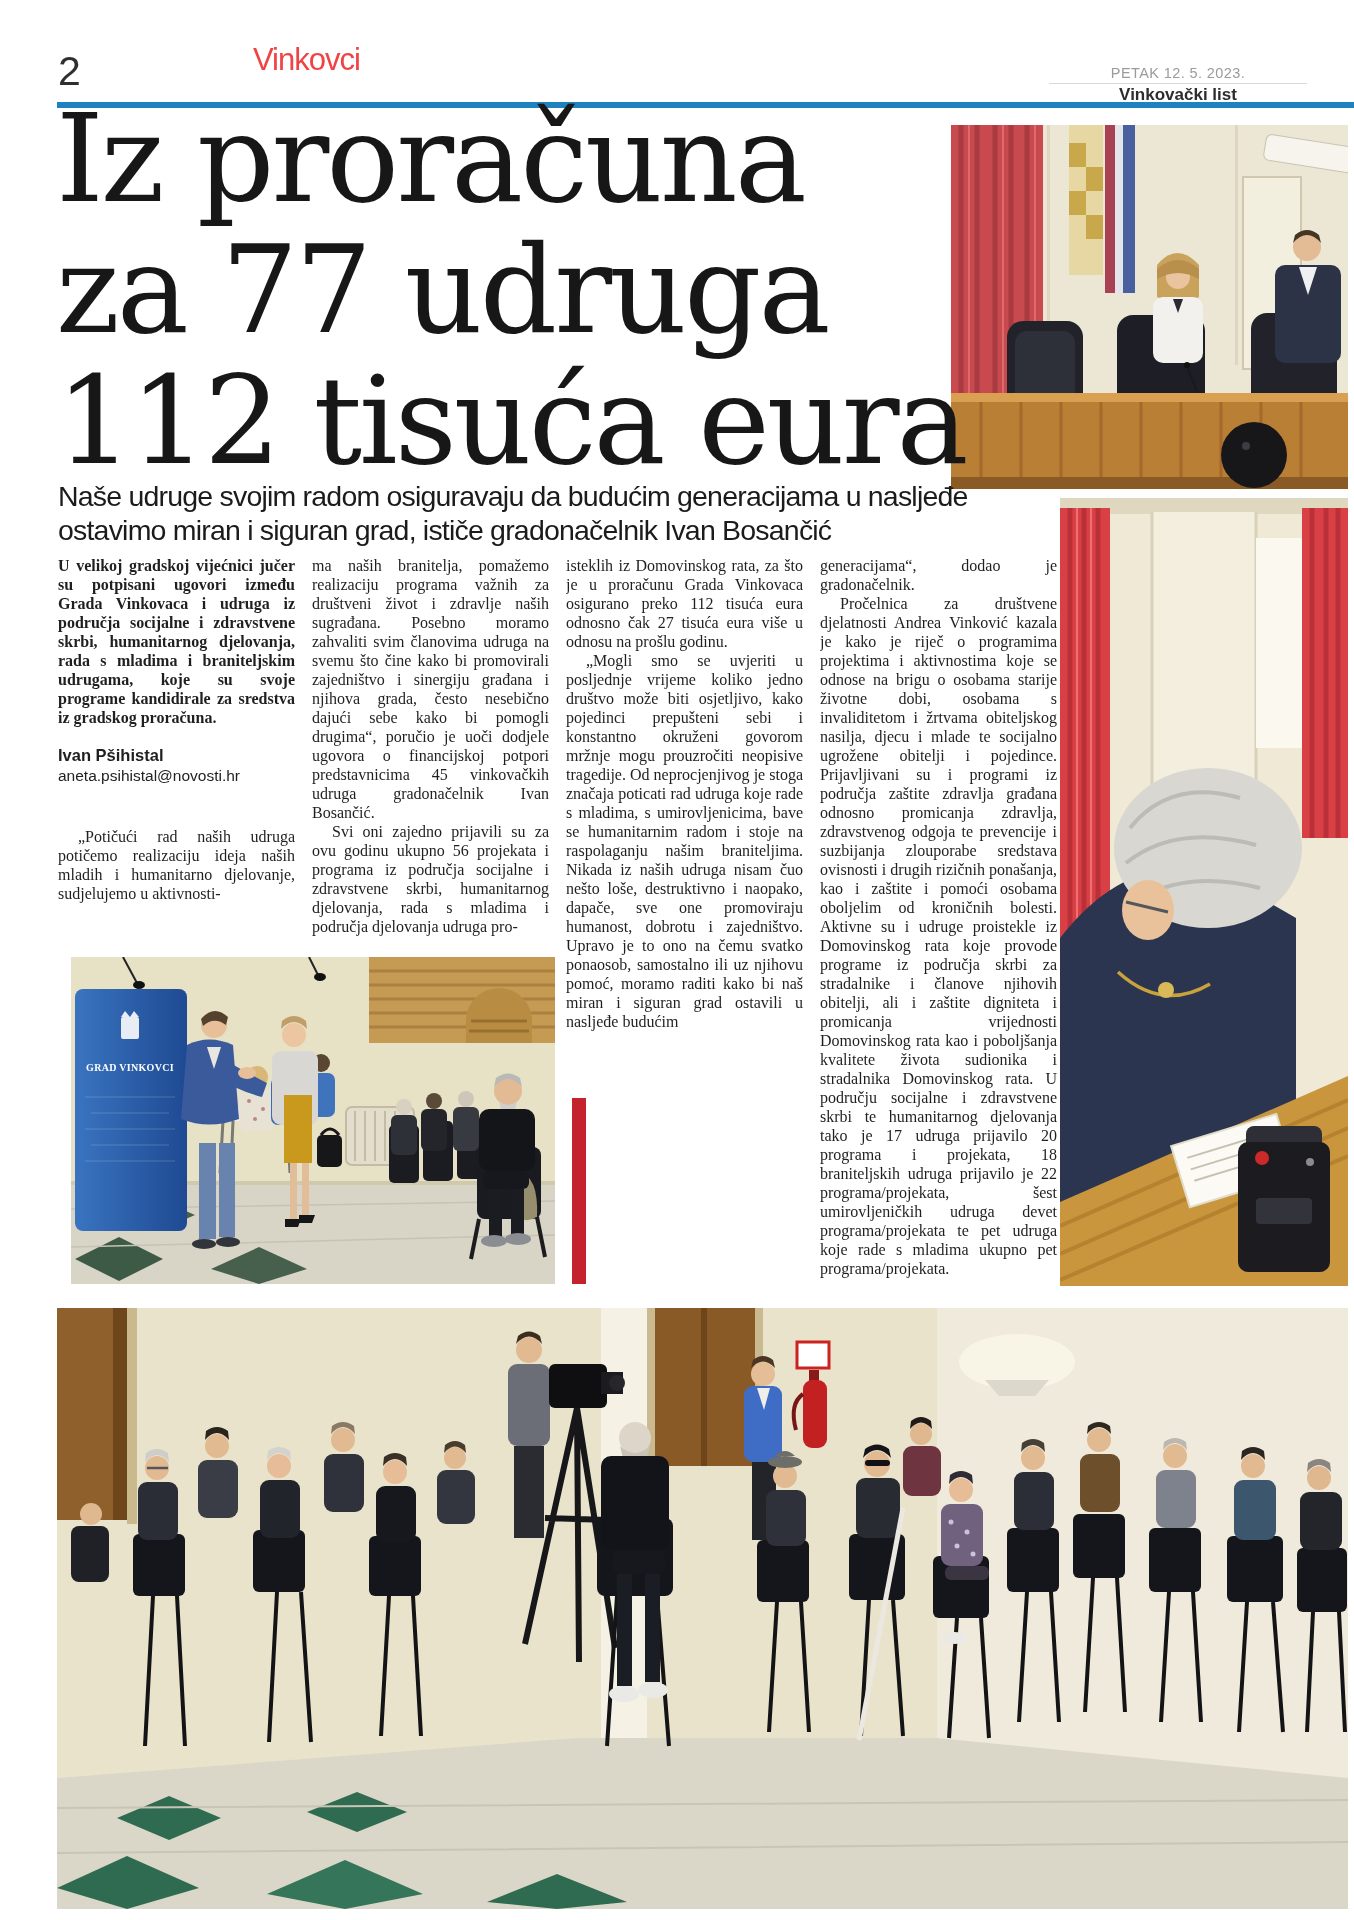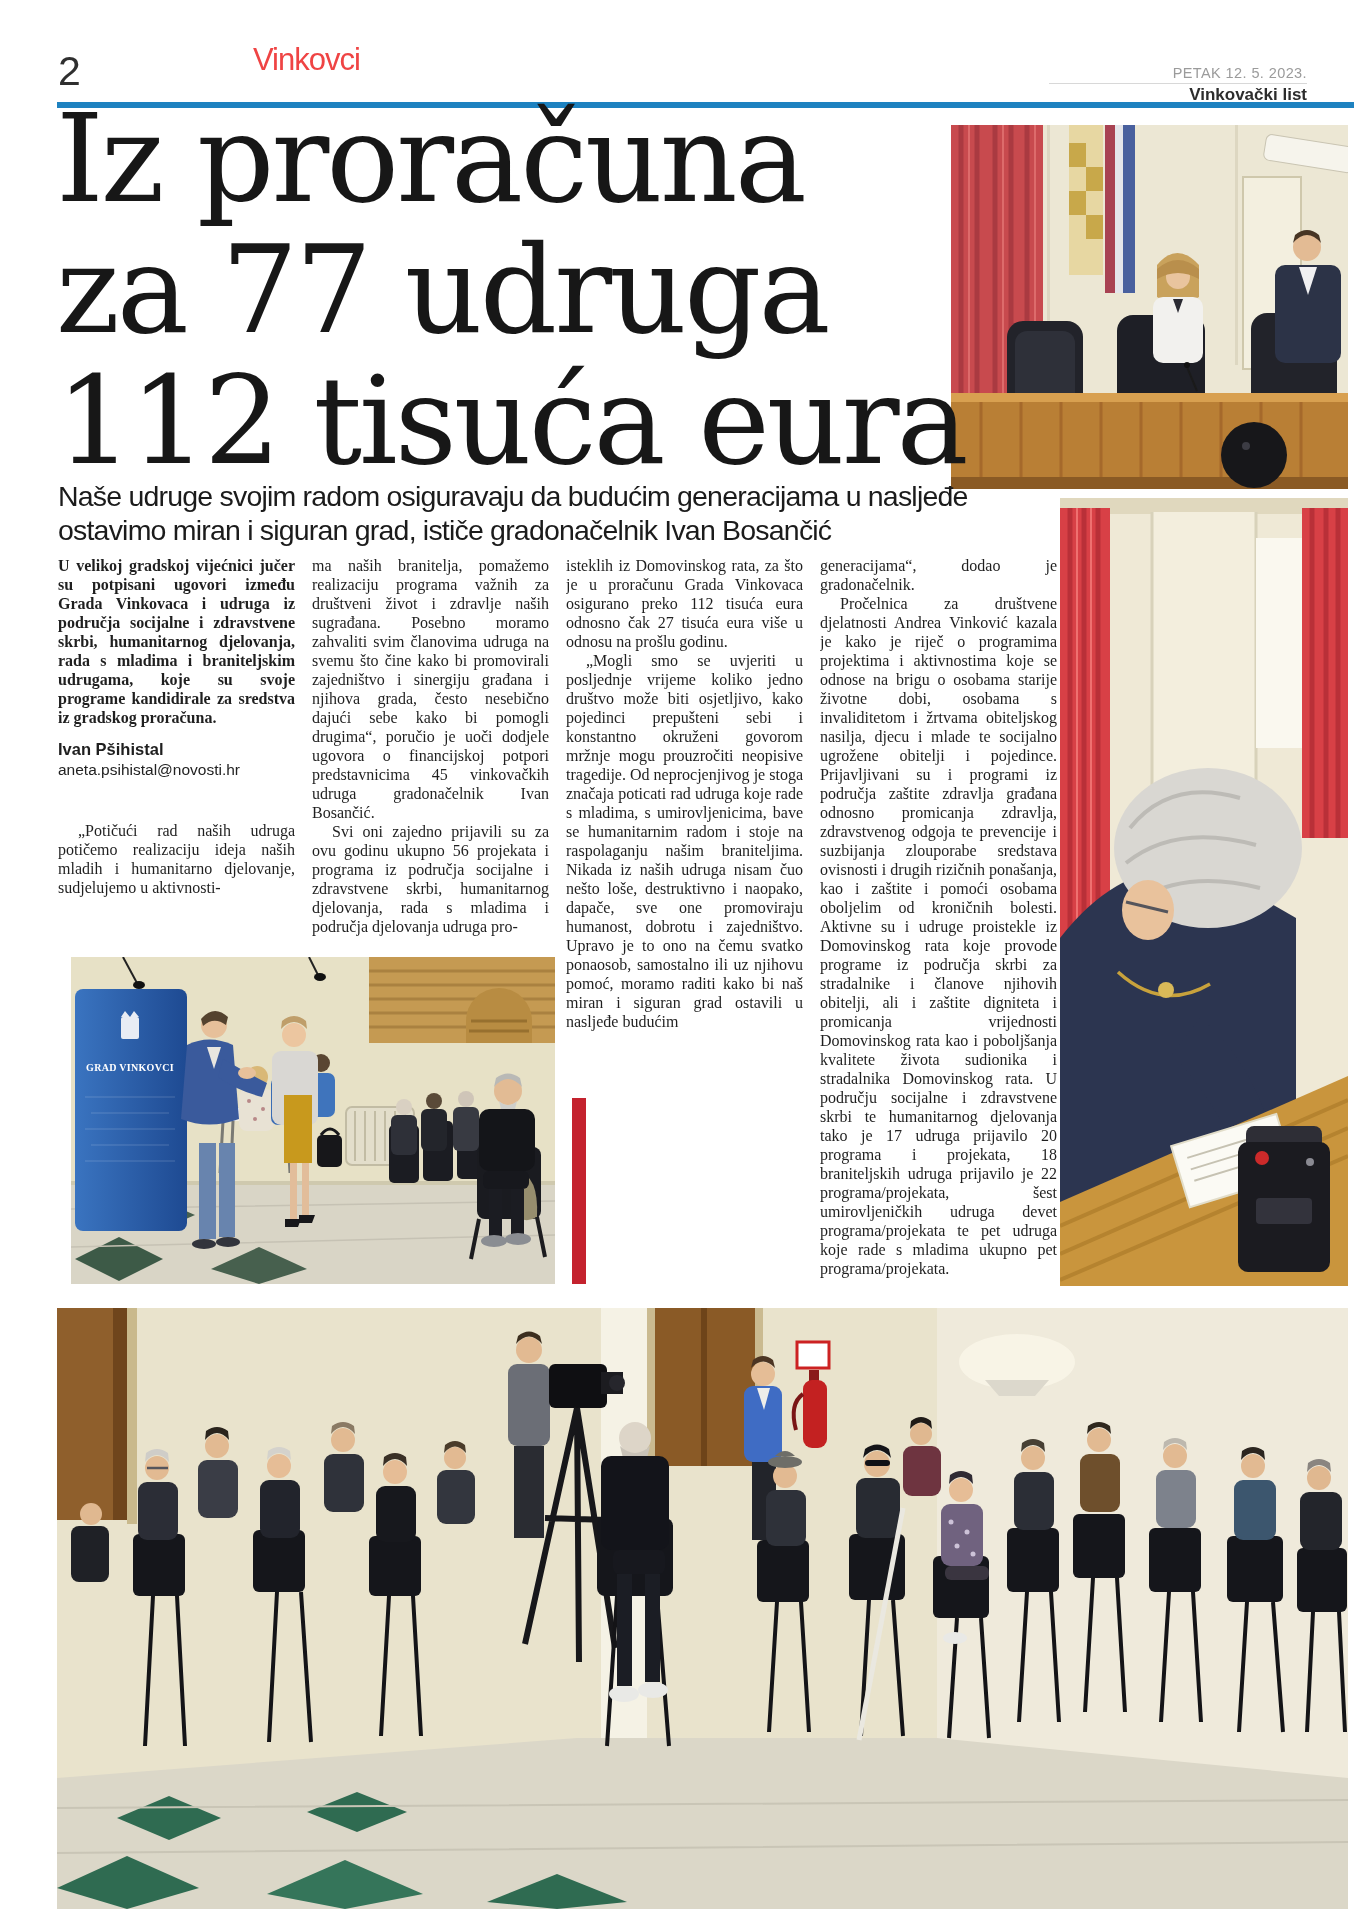--- a/index.html
+++ b/index.html
@@ -2,39 +2,39 @@
 <html lang="hr" style="--rule_blue: #1e82c0; --quote_red: #c4222e;"><head>
 <meta charset="utf-8">
 <style>
   *{margin:0;padding:0;box-sizing:border-box}
   html,body{background:#9a9a9a;font-family:"Liberation Sans",sans-serif}
   #page{position:relative;width:1354px;height:1920px;background:#ffffff;margin:0 auto;overflow:hidden}
 
   
   .pagenum{position:absolute;left:58px;top:48px;font-size:41px;color:#2f2f2f;letter-spacing:-1px}
   .section{position:absolute;left:253px;top:42px;font-size:31px;color:#ef4444;letter-spacing:-1px}
-  .mast-right{position:absolute;right:47px;top:64px;text-align:right}
+  .mast-right{position:absolute;right:47px;top:64px;text-align:center}
   .mast-date{font-size:14.5px;color:#9b9b9b;letter-spacing:.4px;line-height:18px}
   .mast-sep{width:258px;height:1px;background:#d8d8d8;margin:1px 0 1px auto}
   .mast-pub{font-size:17px;font-weight:bold;color:#2d2d2d;line-height:19px}
   .bluerule{position:absolute;left:57px;top:102px;width:1297px;height:6px;background:var(--rule_blue,#1e82c0)}
 
   
   .headline{position:absolute;left:56px;top:94px;width:1100px;z-index:5;
     font-family:"DejaVu Serif","Liberation Serif",serif;font-weight:normal;
     font-size:121px;line-height:131px;letter-spacing:-3px;color:#171717}
   .subhead{position:absolute;left:58px;top:479px;width:1020px;z-index:5;
     font-size:28.5px;line-height:34px;letter-spacing:-.8px;color:#1b1b1b}
 
   
   .col{position:absolute;top:556px;width:237px;overflow:hidden;z-index:4;
     font-family:"Liberation Serif",serif;font-size:16px;line-height:19px;
     color:#1f1f1f;text-align:justify}
   .col p{text-align:justify}
-  .lead{font-weight:bold;margin-bottom:12px}
+  .lead{font-weight:bold;margin-bottom:18px}
   .indent{text-indent:20px}
   .byline-author{font-family:"Liberation Sans",sans-serif;font-weight:bold;font-size:16.5px;line-height:21px}
   .byline-email{font-family:"Liberation Sans",sans-serif;font-size:15.5px;line-height:19px;color:#222;margin-bottom:42px}
 
   
   .pullquote{position:absolute;left:566px;top:1094px;width:252px;height:200px;z-index:4}
   .pq-bar{position:absolute;left:6px;top:4px;width:14px;height:186px;background:var(--quote_red,#c4222e)}
   .pq-text{position:absolute;left:34px;top:0;width:218px;
     font-weight:bold;font-size:21.5px;line-height:24.5px;letter-spacing:-.3px;
     color:var(--quote_red,#c4222e)}

